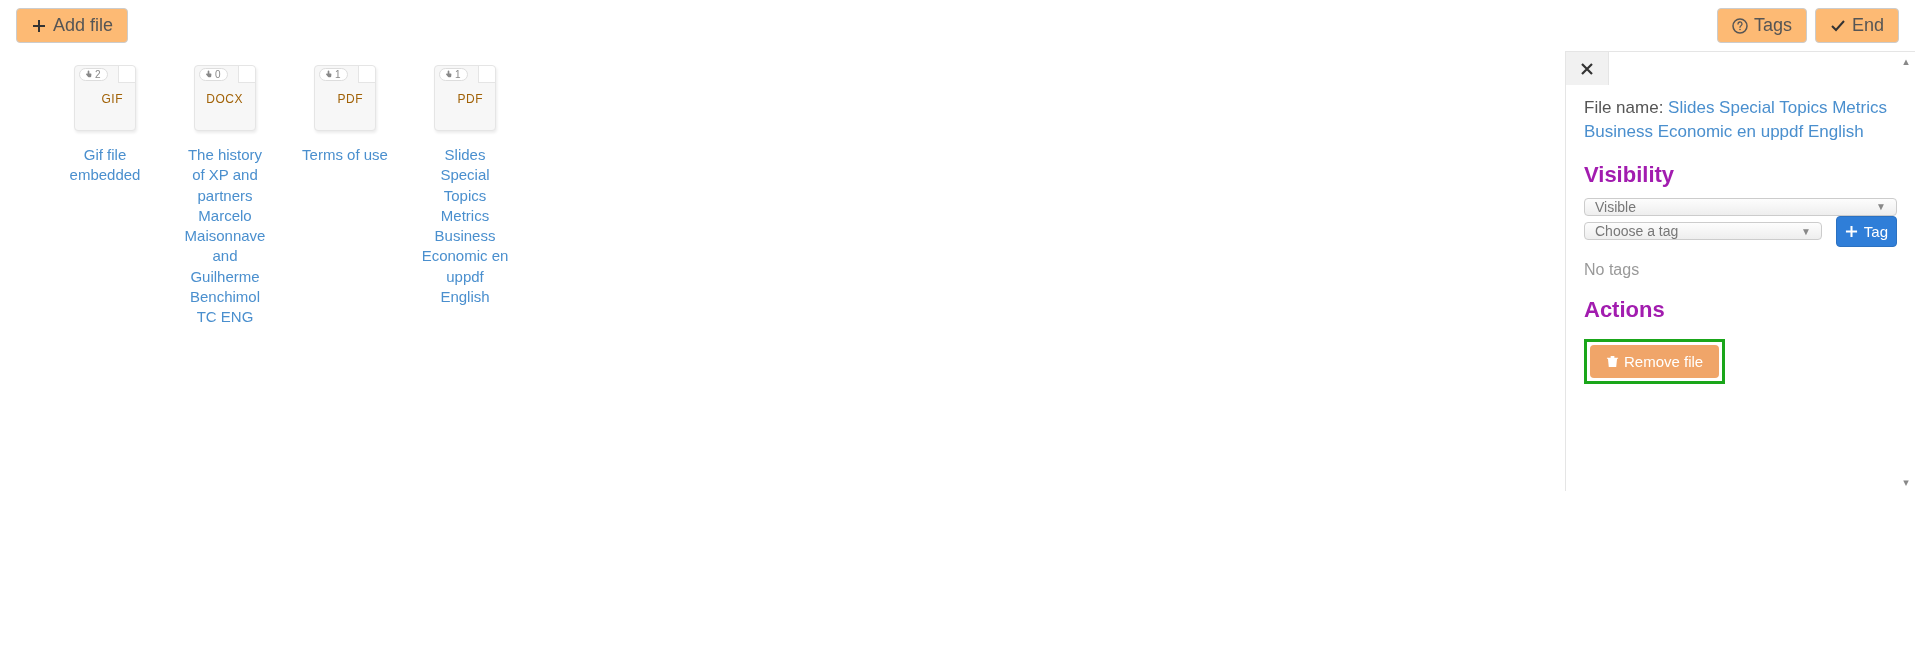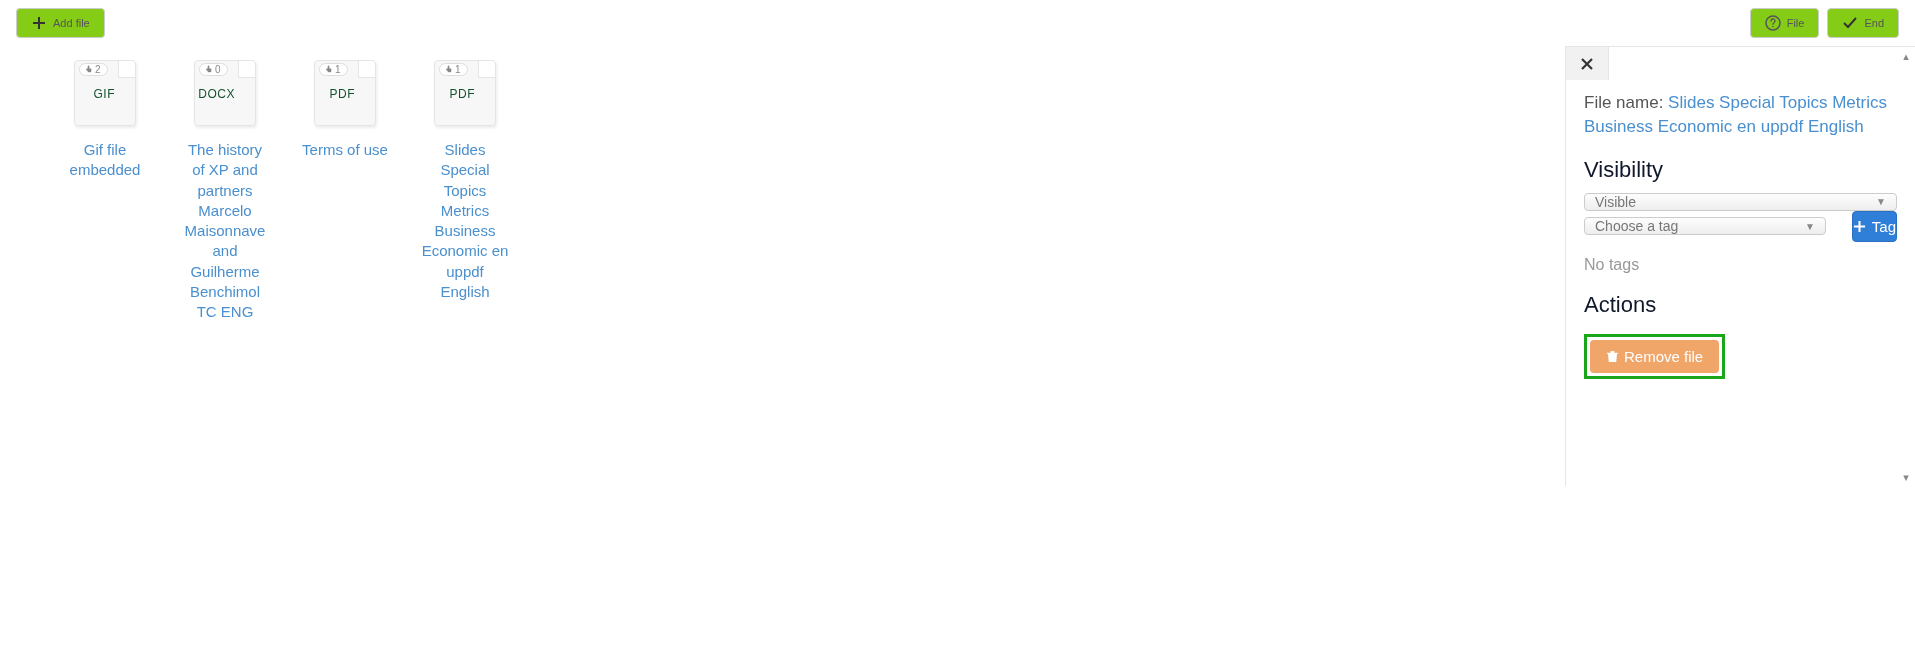--- a/index.html
+++ b/index.html
@@ -1,49 +1,49 @@
 <!DOCTYPE html>
 <html><head>
 <meta charset="utf-8">
 <style>
 * { box-sizing: border-box; margin: 0; padding: 0; }
 body { font-family: -apple-system, BlinkMacSystemFont, "Segoe UI", Helvetica, Arial, sans-serif; background: #fff; color: #333; font-size: 14px; }
 
 .toolbar { display: flex; justify-content: space-between; align-items: center; padding: 8px 16px; }
 .toolbar-left, .toolbar-right { display: flex; gap: 8px; }
 
-.btn { display: inline-flex; align-items: center; gap: 6px; padding: 6px 14px; border: 1px solid #ccc; border-radius: 4px; background: #84cc16; color: #555; font-size: 11px; cursor: pointer; }
+.btn { display: inline-flex; align-items: center; gap: 6px; padding: 6px 14px; border: 1px solid #ccc; border-radius: 4px; background: #fdba74; color: #555; font-size: 18px; cursor: pointer; }
 .btn .icon-svg { width: 16px; height: 16px; }
 
 .main { display: flex; position: relative; }
 .files-area { flex: 1; display: flex; gap: 30px; padding: 14px 20px 20px 60px; align-items: flex-start; }
 
 .file-card { width: 90px; display: flex; flex-direction: column; align-items: center; text-align: center; cursor: pointer; }
 .file-thumb { position: relative; width: 62px; height: 66px; background: #f7f7f7; border: 1px solid #e5e5e5; border-radius: 4px; box-shadow: 1px 2px 3px rgba(0,0,0,0.08); margin-bottom: 14px; display: flex; align-items: center; justify-content: center; }
 .file-thumb::before { content: ""; position: absolute; top: 0; right: 0; width: 16px; height: 16px; background: #fff; border-left: 1px solid #e5e5e5; border-bottom: 1px solid #e5e5e5; border-top-right-radius: 4px; }
-.file-ext { font-size: 12px; color: #14532d; letter-spacing: 0.5px; position: absolute; top: 26px; right: 20px; }
+.file-ext { font-size: 12px; color: #a16207; letter-spacing: 0.5px; position: absolute; top: 26px; right: 12px; }
 .file-badge { position: absolute; top: 2px; left: 4px; background: #fff; border: 1px solid #ddd; border-radius: 9px; padding: 0 6px 0 4px; font-size: 10px; color: #888; display: flex; align-items: center; gap: 2px; }
 .file-badge svg { width: 9px; height: 9px; }
 .file-title { font-size: 15px; color: #4a8fce; line-height: 1.35; word-break: break-word; }
 
 .side-panel { width: 350px; background: #fff; border-left: 1px solid #e5e5e5; border-top: 1px solid #e5e5e5; padding: 0 18px 20px 18px; position: relative; min-height: 440px; }
 .side-close-tab { position: absolute; top: -1px; left: -1px; width: 44px; height: 34px; background: #f1f1f1; border-top: 1px solid #e5e5e5; border-left: 1px solid #e5e5e5; border-right: 1px solid #e5e5e5; display: flex; align-items: center; justify-content: center; cursor: pointer; color: #444; font-size: 18px; font-weight: bold; }
 .side-content { padding-top: 44px; }
 
 .filename-line { font-size: 17px; color: #555; line-height: 1.4; margin-bottom: 18px; }
 .filename-line .link { color: #4a8fce; }
 
-.section-h { font-size: 22px; color: #0f172a; margin: 18px 0 10px; font-weight: 400; }
+.section-h { font-size: 22px; color: #a21caf; margin: 18px 0 10px; font-weight: 700; }
 
 .select-box { width: 100%; border: 1px solid #ccc; border-radius: 4px; background: linear-gradient(#fdfdfd,#eee); padding: 0 10px; color: #777; font-size: 14px; display: flex; justify-content: space-between; align-items: center; cursor: pointer; }
 .select-box .caret { font-size: 10px; color: #888; }
 
-.tag-row { display: flex; gap: 26px; align-items: center; }
+.tag-row { display: flex; gap: 14px; align-items: center; }
 .tag-select { flex: 1; }
-.tag-btn { background: #2f7ed8; color: #fff; border: 1px solid #2b71c1; border-radius: 4px; padding: 6px 0; display: inline-flex; align-items: center; gap: 6px; cursor: pointer; font-size: 15px; }
+.tag-btn { background: #2f7ed8; color: #fff; border: 1px solid #2b71c1; border-radius: 4px; padding: 6px 8px; display: inline-flex; align-items: center; gap: 6px; cursor: pointer; font-size: 15px; }
 .tag-btn svg { width: 13px; height: 13px; }
 
 .notags { color: #999; font-size: 16px; margin-top: 14px; }
 
 .remove-wrap { border: 3px solid #1aa61a; padding: 3px; display: inline-block; margin-top: 6px; }
 .remove-btn { background: #f0a569; color: #fff; border: none; border-radius: 4px; padding: 8px 16px; display: inline-flex; align-items: center; gap: 5px; cursor: pointer; font-size: 15px; }
 .remove-btn svg { width: 13px; height: 13px; }
 
 .scroll-arrow { position: absolute; right: 2px; width: 14px; height: 14px; color: #888; font-size: 11px; display:flex; align-items:center; justify-content:center;}
 .scroll-up { top: 2px; }
@@ -61,21 +61,21 @@
       <span>Add file</span>
     </button>
   </div>
   <div class="toolbar-right">
     <button class="btn">
       <svg class="icon-svg" viewBox="0 0 16 16" fill="#555">
           <circle cx="8" cy="8" r="7" fill="none" stroke="#555" stroke-width="1.5"></circle>
           <path d="M6 6a2 2 0 1 1 3 1.7c-.6.4-1 .8-1 1.6" fill="none" stroke="#555" stroke-width="1.3" stroke-linecap="round"></path>
           <circle cx="8" cy="11.5" r="0.8"></circle>
         </svg>
-      <span>File</span>
+      <span>Tags</span>
     </button>
     <button class="btn">
       <svg class="icon-svg" viewBox="0 0 16 16" fill="none" stroke="#333" stroke-width="2">
           <path d="M2 8l4 4 8-9"></path>
         </svg>
       <span>End</span>
     </button>
   </div>
 </div>
 

